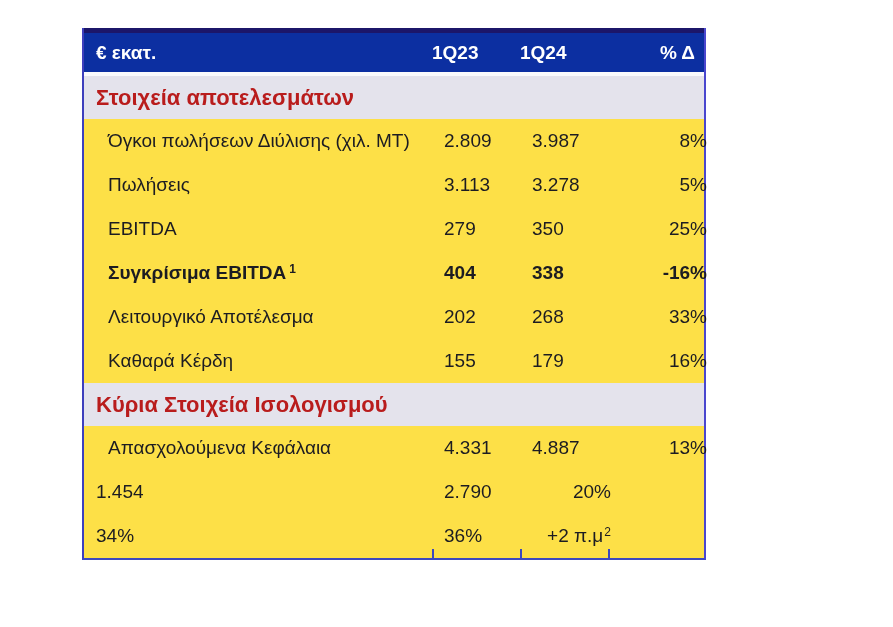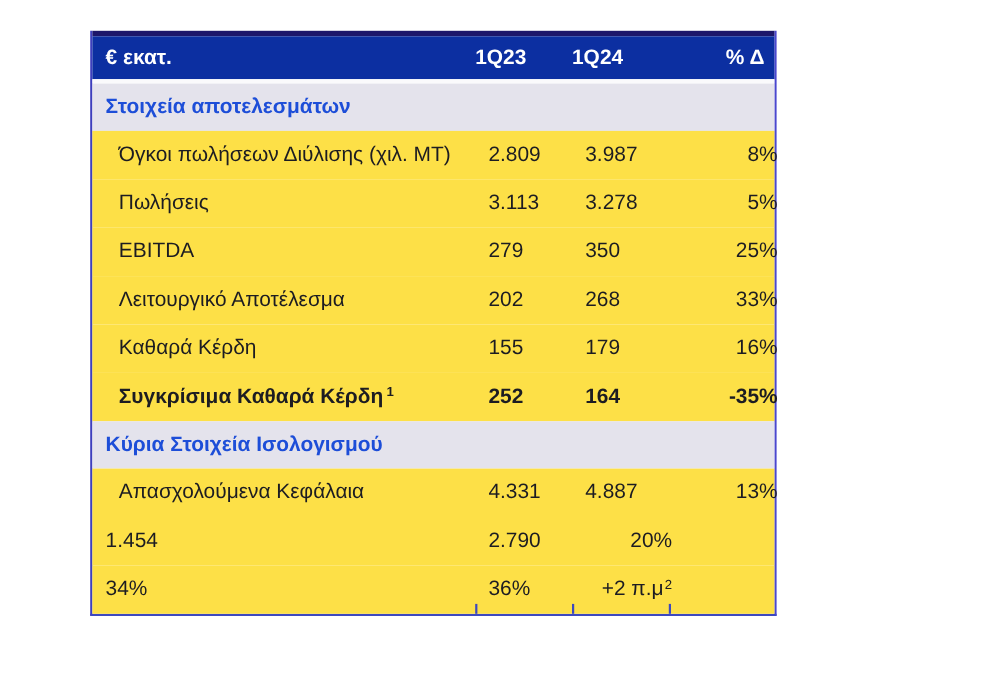--- a/index.html
+++ b/index.html
@@ -37,23 +37,23 @@
   }
 
   .header-gap { height: 4px; background: #FAFAFC; }
 
   .section-band {
     height: 43px;
     background: #E4E3EC;
     display: flex;
     align-items: center;
     padding-left: 12px;
-    font-size: 19px;
+    font-size: 22px;
     font-weight: 700;
-    color: #1d4ed8;
+    color: #b91c1c;
   }
 
   .data-row {
     height: 44px;
     background: #fde047;
     font-size: 19px;
     color: #1C1C22;
     padding-left: 12px;
   }
   .data-row.emphasis { font-weight: 700; }
@@ -115,41 +115,41 @@
       <div class="cell-delta"><span>5%</span></div>
     </div>
 
     <div class="grid-row data-row">
       <div class="cell-label"><span>EBITDA</span></div>
       <div class="cell-num">279</div>
       <div class="cell-num">350</div>
       <div class="cell-delta"><span>25%</span></div>
     </div>
 
+    <div class="grid-row data-row emphasis">
+      <div class="cell-label"><span>Συγκρίσιμα EBITDA</span><span class="sup">1</span></div>
+      <div class="cell-num">404</div>
+      <div class="cell-num">338</div>
+      <div class="cell-delta"><span>-16%</span></div>
+    </div>
 
     <div class="grid-row data-row">
       <div class="cell-label"><span>Λειτουργικό Αποτέλεσμα</span></div>
       <div class="cell-num">202</div>
       <div class="cell-num">268</div>
       <div class="cell-delta"><span>33%</span></div>
     </div>
 
     <div class="grid-row data-row">
       <div class="cell-label"><span>Καθαρά Κέρδη</span></div>
       <div class="cell-num">155</div>
       <div class="cell-num">179</div>
       <div class="cell-delta"><span>16%</span></div>
     </div>
 
-    <div class="grid-row data-row emphasis">
-      <div class="cell-label"><span>Συγκρίσιμα Καθαρά Κέρδη</span><span class="sup">1</span></div>
-      <div class="cell-num">252</div>
-      <div class="cell-num">164</div>
-      <div class="cell-delta"><span>-35%</span></div>
-    </div>
 
     <div class="section-band">Κύρια Στοιχεία Ισολογισμού</div>
 
     <div class="grid-row data-row">
       <div class="cell-label"><span>Απασχολούμενα Κεφάλαια</span></div>
       <div class="cell-num">4.331</div>
       <div class="cell-num">4.887</div>
       <div class="cell-delta"><span>13%</span></div>
     </div>
 

